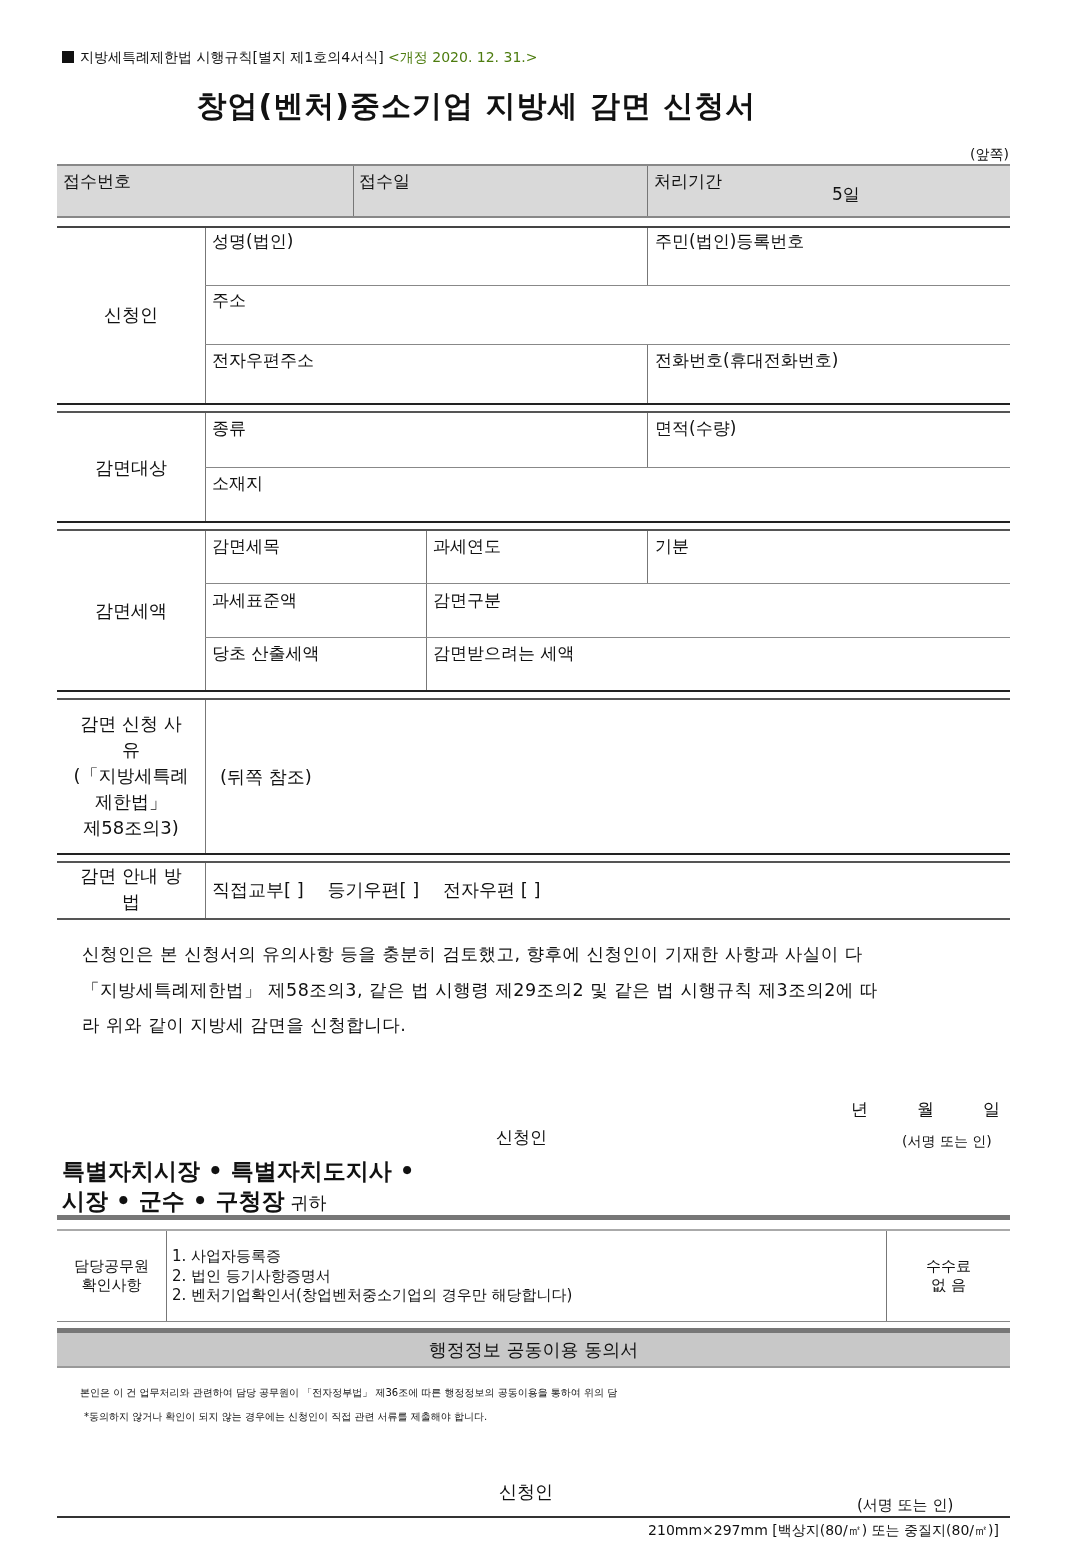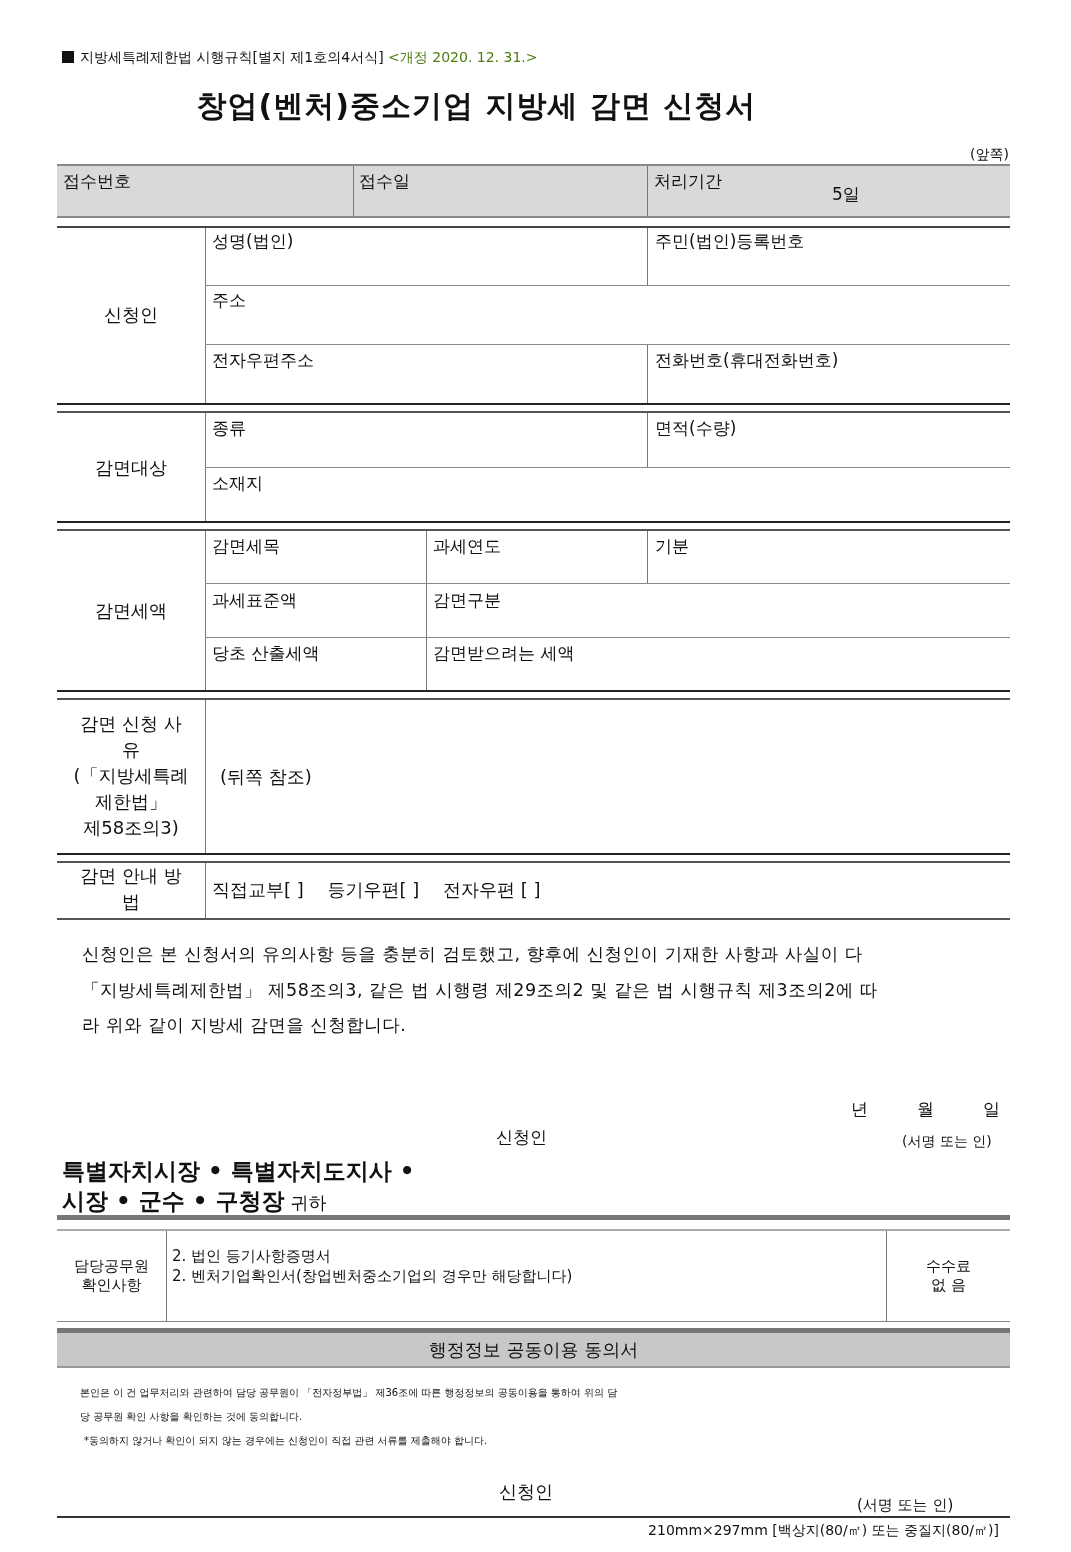--- a/index.html
+++ b/index.html
@@ -129,31 +129,31 @@
 <div class="hline" style="top:1215px;height:5px;background:#777;"></div>
 
 <div class="hline" style="top:1229px;height:2px;background:#aaa;"></div>
 <div class="vline" style="left:166px;top:1231px;height:90px;"></div>
 <div class="vline" style="left:886px;top:1231px;height:90px;"></div>
 <div class="abs" style="left:57px;width:109px;top:1257px;text-align:center;font-size:15px;line-height:19px;">
   <div>담당공무원</div>
   <div>확인사항</div>
 </div>
 <div class="abs" style="left:172px;top:1247px;font-size:15px;line-height:19.5px;">
+  <div>1. 사업자등록증</div>
   <div>2. 법인 등기사항증명서</div>
   <div>2. 벤처기업확인서(창업벤처중소기업의 경우만 해당합니다)</div>
 </div>
 <div class="abs" style="left:887px;width:123px;top:1257px;text-align:center;font-size:15px;line-height:19px;">
   <div>수수료</div>
   <div>없 음</div>
 </div>
 <div class="hline" style="top:1321px;height:1px;background:#888;"></div>
 
 <div class="abs consent-band">행정정보 공동이용 동의서</div>
 <div class="abs consent-text" style="top:1381px;">
   <div>본인은 이 건 업무처리와 관련하여 담당 공무원이 「전자정부법」 제36조에 따른 행정정보의 공동이용을 통하여 위의 담</div>
-  <div>당 공무원 확인 사항을 확인하는 것에 동의합니다.</div>
   <div style="padding-left:4px;">*동의하지 않거나 확인이 되지 않는 경우에는 신청인이 직접 관련 서류를 제출해야 합니다.</div>
 </div>
 <span class="abs" style="left:499px;top:1480px;font-size:18px;">신청인</span>
 <span class="abs" style="left:857px;top:1496px;font-size:15px;">(서명 또는 인)</span>
 <div class="hline" style="top:1516px;height:2px;background:#333;"></div>
 <span class="abs" style="right:72px;top:1522px;font-size:14px;">210mm×297mm [백상지(80/㎡) 또는 중질지(80/㎡)]</span>
 
 </body></html>

